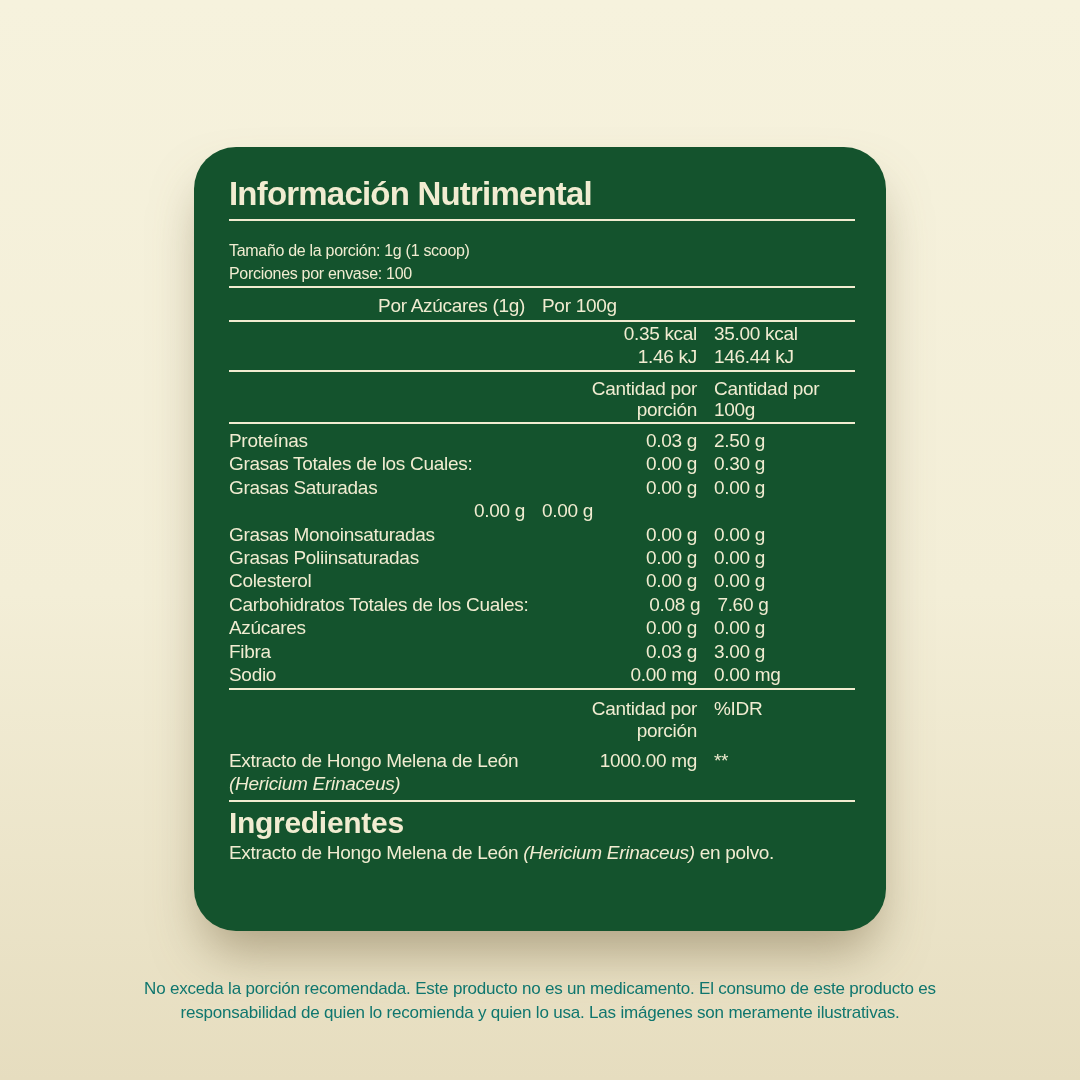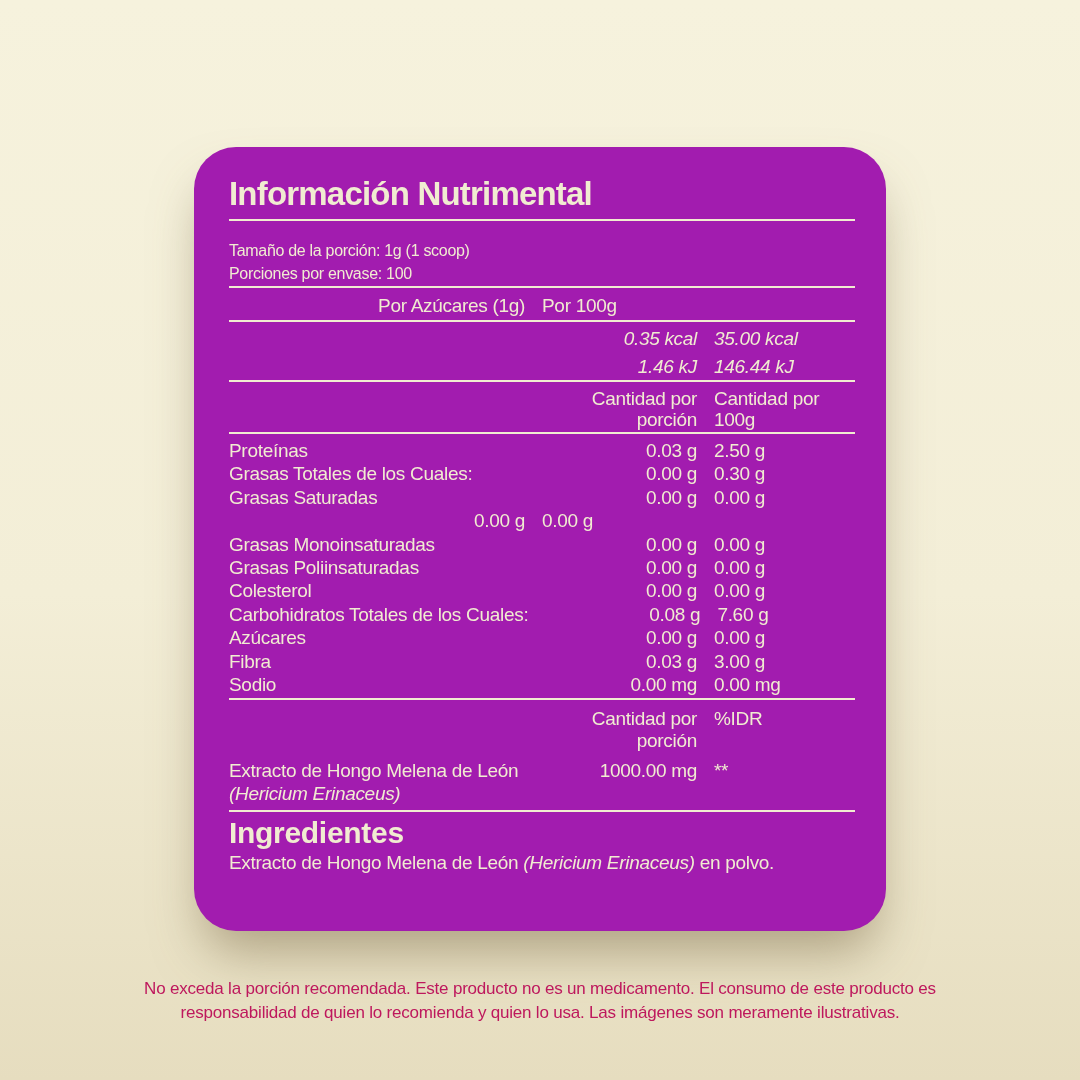--- a/index.html
+++ b/index.html
@@ -4,51 +4,51 @@
 <style>
   html,body{margin:0;padding:0;}
   body{
     width:1080px;height:1080px;position:relative;overflow:hidden;
     background:linear-gradient(180deg,#F6F2DD 0%,#F3EED7 55%,#E6DDBF 100%);
     font-family:"Liberation Sans",sans-serif;
     -webkit-font-smoothing:antialiased;
   }
   .card{
     position:absolute;left:194px;top:147px;width:692px;height:784px;
-    background:#a21caf;border-radius:42px;box-sizing:border-box;
+    background:#14532d;border-radius:42px;box-sizing:border-box;
     padding:30px 31px 0 35px;
     color:#F1ECD1;letter-spacing:-0.3px;
     box-shadow:0 30px 50px -10px rgba(125,110,75,0.55);
   }
   .title{margin:0;font-size:33px;line-height:34px;font-weight:700;letter-spacing:-0.8px;}
   .rule{border:0;border-top:2px solid #F1ECD1;height:0;}
   .r1{margin-top:8px;} .r2{margin-top:1px;} .r3{margin-top:2px;} .r4{margin-top:2px;}
   .r5{margin-top:2px;} .r6{margin-top:2px;} .r7{margin-top:5px;}
   .serving{margin-top:18px;font-size:16px;line-height:23px;}
   .row{display:grid;grid-template-columns:1fr 155px 141px;column-gap:17px;font-size:19px;}
   .row .c1{white-space:nowrap;}
   .row .c2{text-align:right;white-space:nowrap;}
   .row .c3{text-align:left;white-space:nowrap;}
   .head{margin-top:6px;line-height:24px;}
-  .energy{margin-top:5px;line-height:23px;font-style:italic;}
+  .energy{line-height:23px;}
   .head2{margin-top:6px;line-height:21px;}
   .head2 .pre,.pre{white-space:pre-line;}
   .sec2{margin-top:8px;line-height:22px;}
   .nutrients{margin-top:5px;}
   .nrow{line-height:23.4px;}
   .extract{margin-top:7px;line-height:23px;}
   .extract .italic{font-style:italic;}
   .extract .block{display:block;}
   .footnote{margin-top:5px;font-size:13.5px;line-height:16px;letter-spacing:0;white-space:pre-line;}
   .ing-title{margin:8px 0 0 0;font-size:30px;line-height:26px;font-weight:700;}
   .ing-text{margin:5px 0 0 0;font-size:19px;line-height:24px;}
   .ing-text em{font-style:italic;}
   .footer{
     position:absolute;left:0;top:977px;width:1080px;text-align:center;
-    font-size:17px;line-height:24px;color:#be185d;letter-spacing:-0.2px;
+    font-size:17px;line-height:24px;color:#0f766e;letter-spacing:-0.2px;
     white-space:pre-line;
   }
 </style>
 </head>
 <body>
 
 <div class="card">
 
   <h1 class="title">Información Nutrimental</h1>
   <div class="rule r1"></div>

